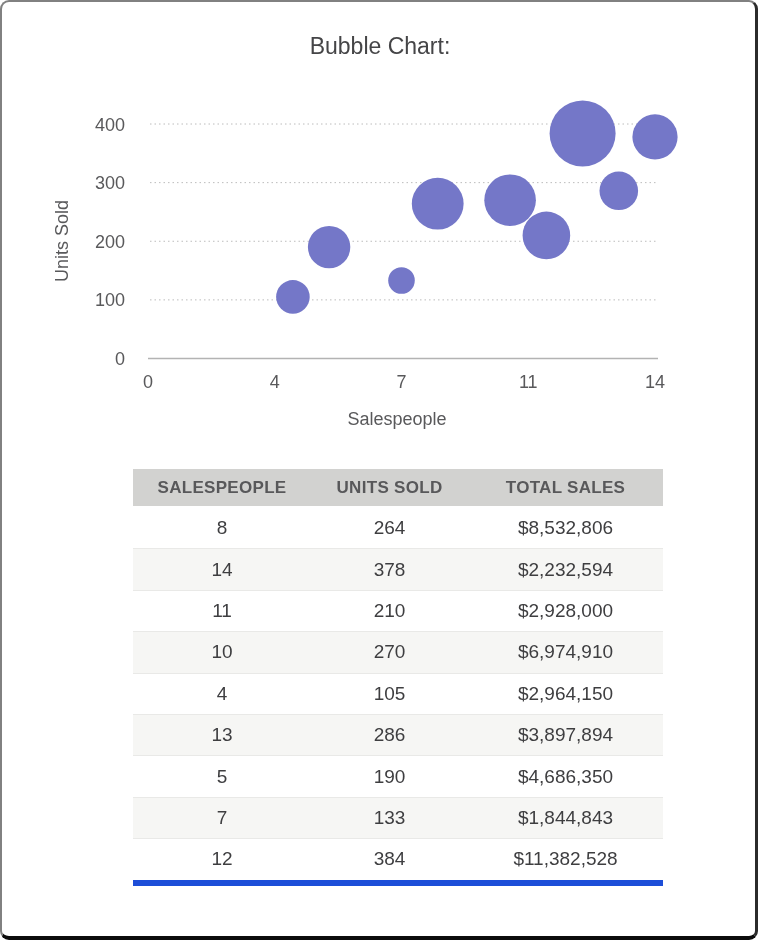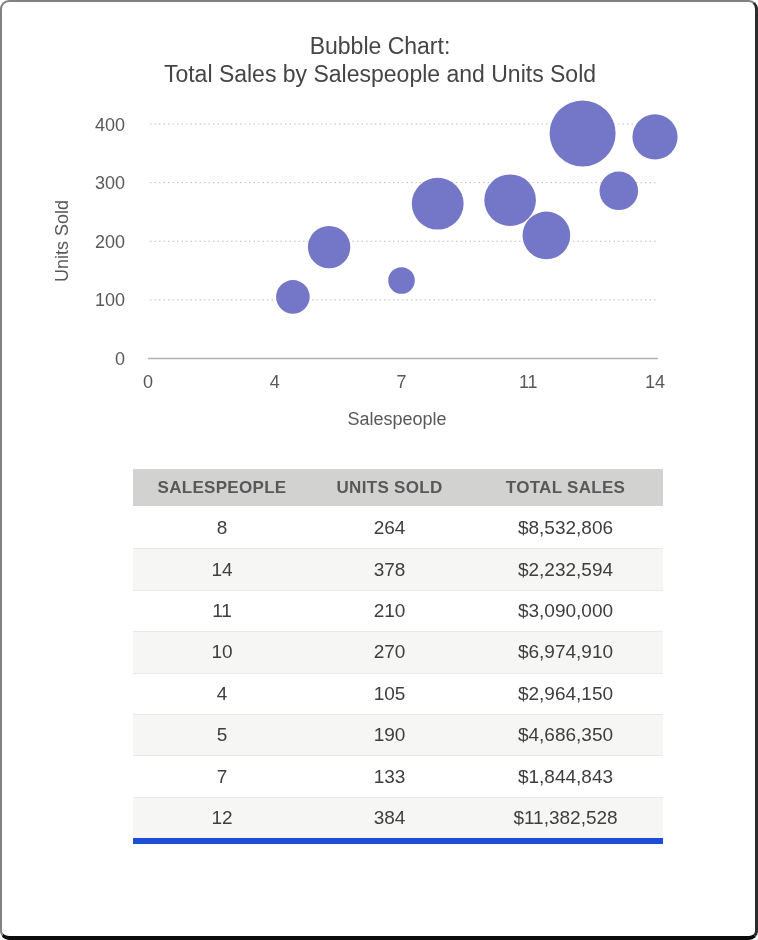--- a/index.html
+++ b/index.html
@@ -64,21 +64,20 @@
   .data-table tbody tr:nth-child(even) td { background: #f6f6f4; }
   .data-table tbody tr:last-child td { border-bottom: 6px solid #1d4ed8; }
 </style>
 </head>
 <body>
 
 <div class="frame">
 
   <div class="chart-title">
     <div>Bubble Chart:</div>
-    <div>Total Sales by Salespeople and Units Sold</div>
   </div>
 
   <svg id="chart-svg" width="753" height="445" viewBox="0 0 753 445">
       <line x1="146" y1="356.5" x2="656" y2="356.5" stroke="#b3b3b3" stroke-width="1.3"></line>
       <text x="123" y="363" text-anchor="end" font-size="18" fill="#59595b">0</text>
       <line x1="148" y1="297.875" x2="656" y2="297.875" stroke="#bcbcbc" stroke-width="1" stroke-dasharray="1.5 3"></line>
       <text x="123" y="304.375" text-anchor="end" font-size="18" fill="#59595b">100</text>
       <line x1="148" y1="239.25" x2="656" y2="239.25" stroke="#bcbcbc" stroke-width="1" stroke-dasharray="1.5 3"></line>
       <text x="123" y="245.75" text-anchor="end" font-size="18" fill="#59595b">200</text>
       <line x1="148" y1="180.625" x2="656" y2="180.625" stroke="#bcbcbc" stroke-width="1" stroke-dasharray="1.5 3"></line>
@@ -123,31 +122,36 @@
           <td>$8,532,806</td>
         </tr>
         <tr>
           <td>14</td>
           <td>378</td>
           <td>$2,232,594</td>
         </tr>
         <tr>
           <td>11</td>
           <td>210</td>
-          <td>$3,090,000</td>
+          <td>$2,928,000</td>
         </tr>
         <tr>
           <td>10</td>
           <td>270</td>
           <td>$6,974,910</td>
         </tr>
         <tr>
           <td>4</td>
           <td>105</td>
           <td>$2,964,150</td>
+        </tr>
+        <tr>
+          <td>13</td>
+          <td>286</td>
+          <td>$3,897,894</td>
         </tr>
         <tr>
           <td>5</td>
           <td>190</td>
           <td>$4,686,350</td>
         </tr>
         <tr>
           <td>7</td>
           <td>133</td>
           <td>$1,844,843</td>

